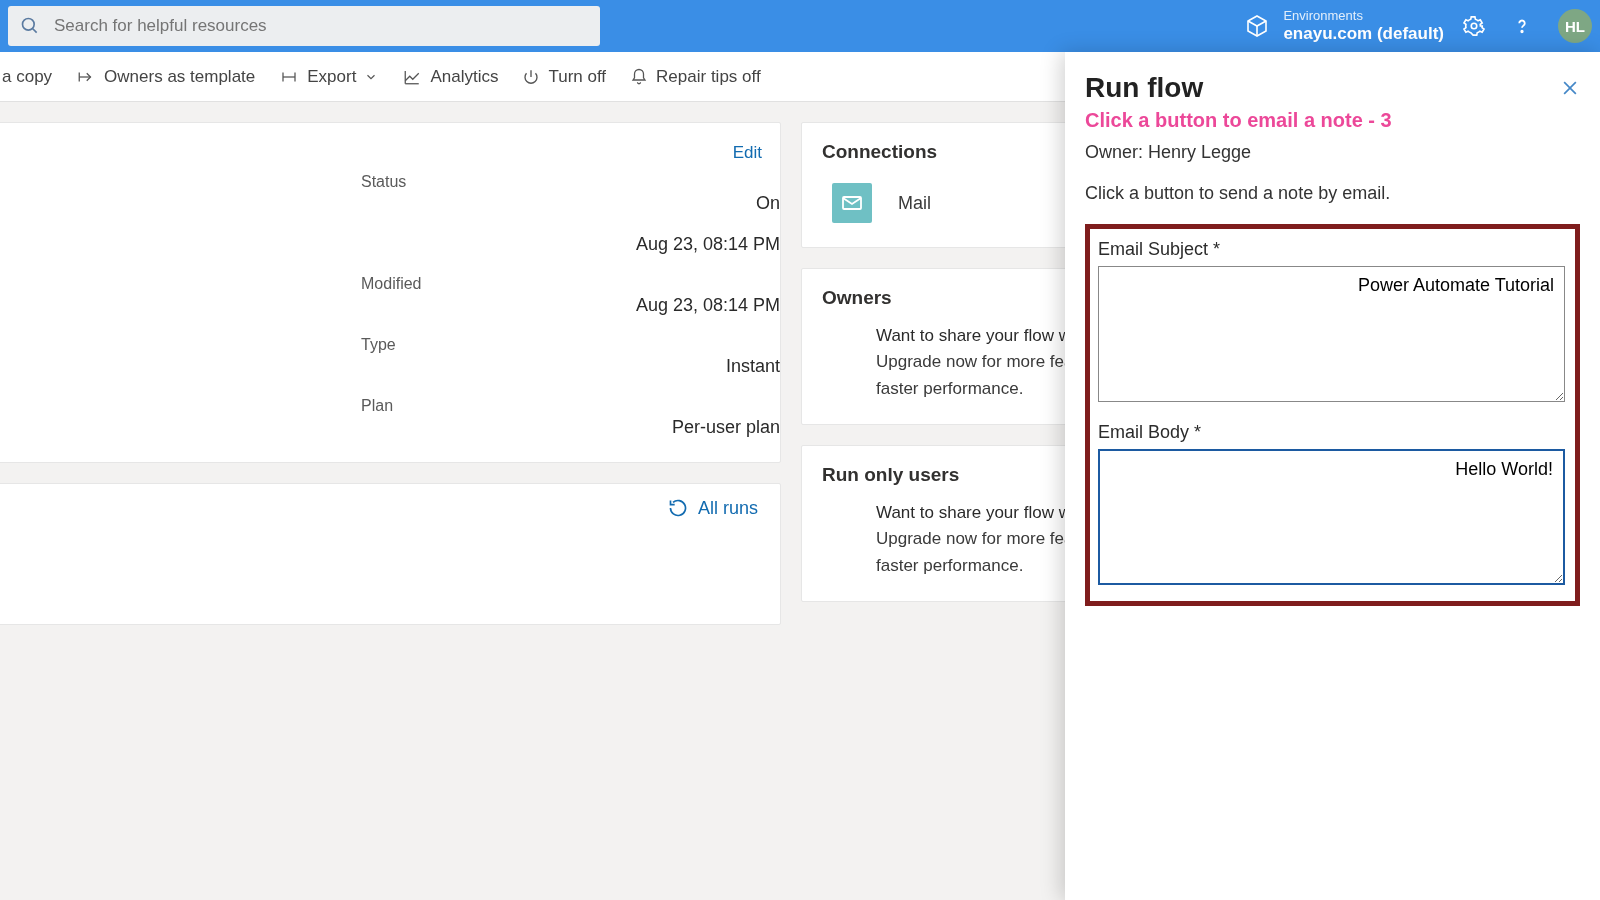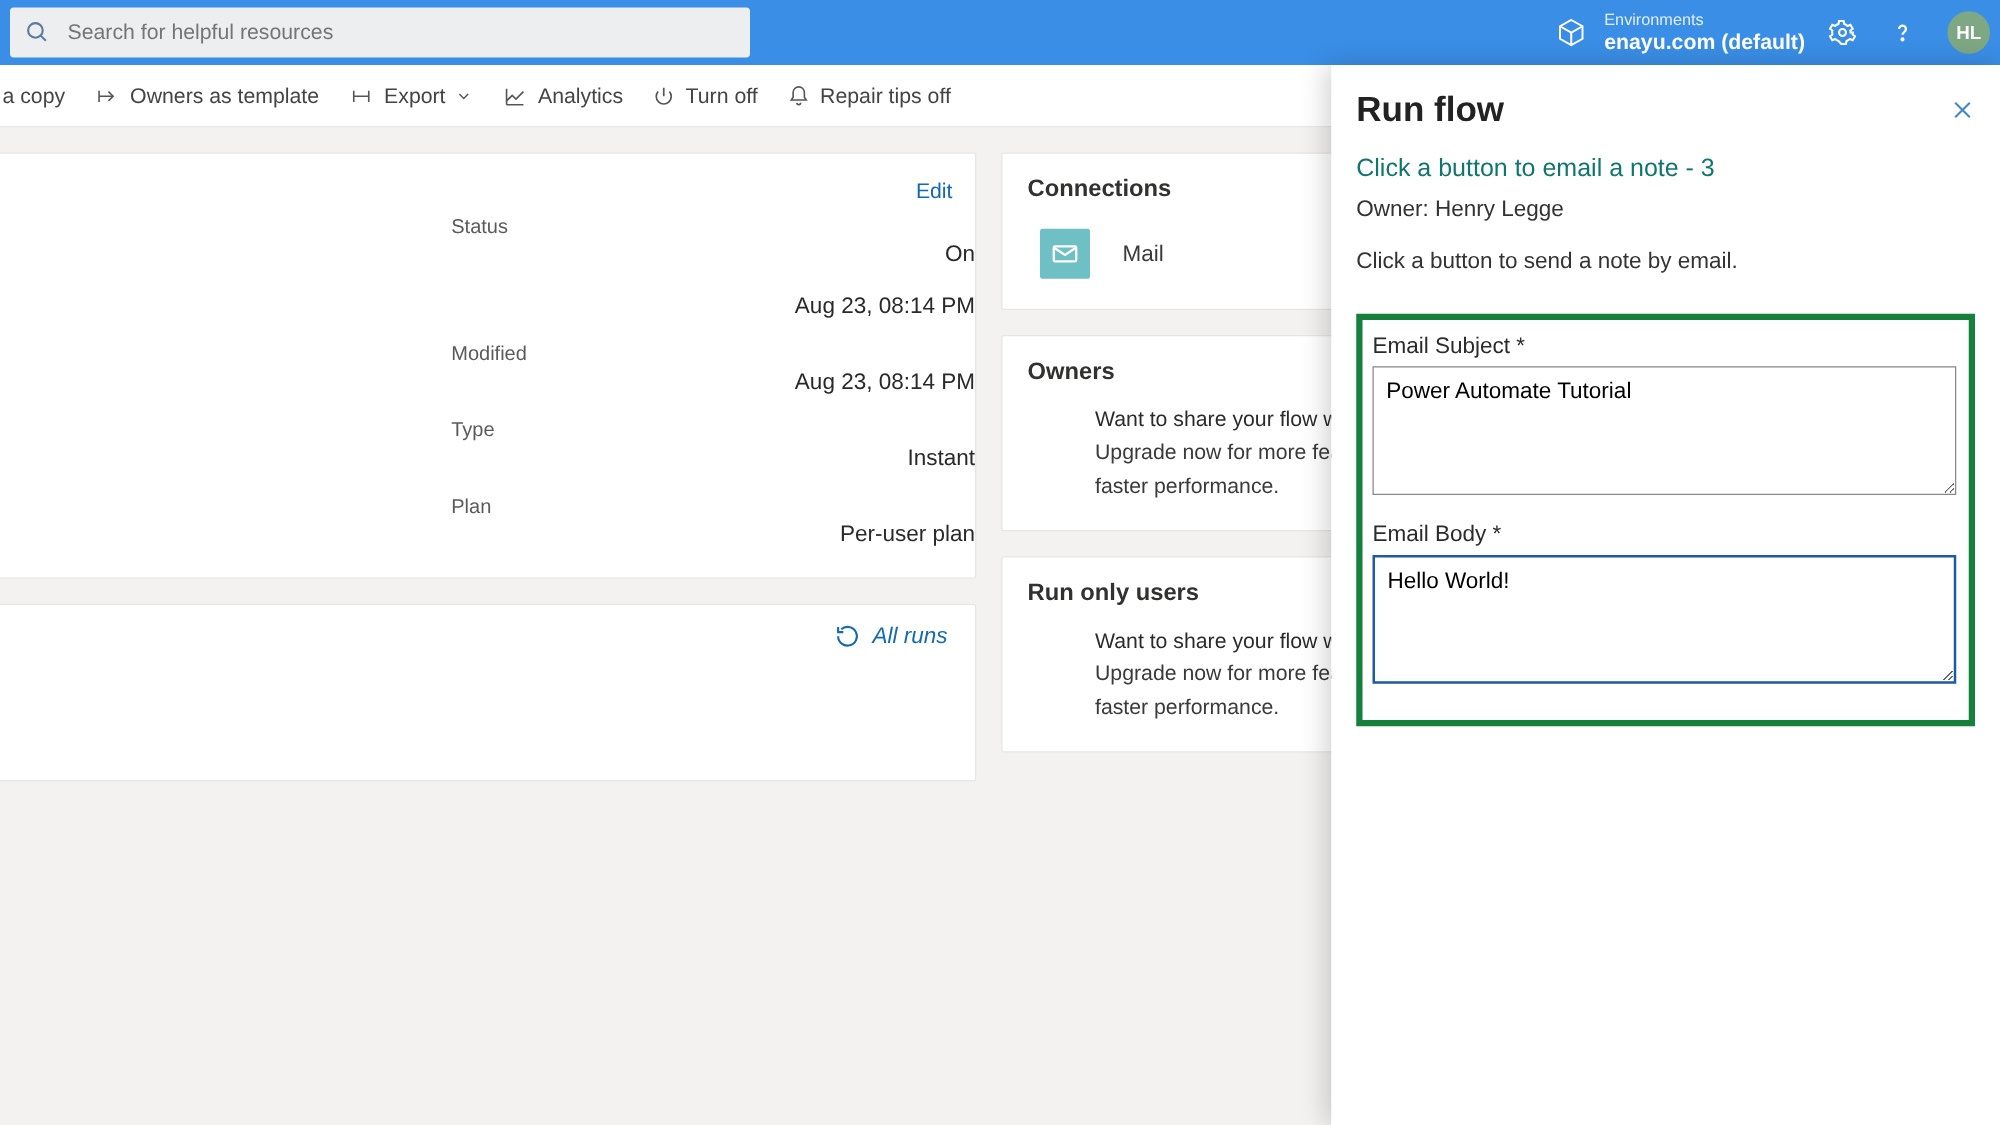--- a/index.html
+++ b/index.html
@@ -91,22 +91,22 @@
   .dg-label { color: #5a5a5a; font-size: 16px; }
   .dg-value { color: #2a2a2a; font-size: 18px; margin-top: 2px; text-align: right; }
 
   .left-card2 {
     height: 142px;
     position: relative;
   }
   .allruns {
     position: absolute;
     right: 22px; top: 14px;
-    display: inline-flex; align-items: center; gap: 10px;
-    color: #126bb0; font-size: 18px; cursor: pointer; font-style: italic;
+    display: inline-flex; gap: 10px;
+    color: #126bb0; font-size: 18px; cursor: pointer;
   }
 
   .section-title { font-size: 19px; font-weight: 600; color: #323130; padding: 18px 20px 14px 20px; }
   .conn-row { display: flex; align-items: center; gap: 26px; padding: 6px 20px 24px 30px; }
   .conn-icon {
     width: 40px; height: 40px; background: #6fc0c4;
     display: flex; align-items: center; justify-content: center;
     border-radius: 2px;
   }
   .share-text { padding: 0 24px 22px 74px; color: #3a3a3a; line-height: 1.55; font-size: 17px; }
@@ -122,39 +122,40 @@
     background: #fff;
     box-shadow: -4px 0 20px rgba(0,0,0,.18);
     padding: 20px 20px 20px 20px;
     z-index: 50;
   }
   .panel-close {
     position: absolute; top: 26px; right: 20px;
     cursor: pointer; color: #4487c7; font-size: 22px;
   }
   .panel-title { font-size: 28px; font-weight: 700; color: #222; }
-  .panel-sub { font-size: 20px; font-weight: 400; color: #0f766e; margin-top: 20px; }
+  .panel-sub { font-size: 20px; font-weight: 700; color: #ec4899; margin-top: 5px; }
   .panel-owner { font-size: 18px; color: #333; margin-top: 10px; }
   .panel-desc { font-size: 18px; color: #333; margin-top: 20px; }
 
   .form-box {
-    margin-top: 32px;
-    border: 5px solid #15803d;
-    padding: 8px 10px 24px 8px;
+    margin-top: 20px;
+    border: 5px solid #7f1d1d;
+    padding: 8px 10px 12px 8px;
   }
   .fld-label { font-size: 18px; color: #2b2b2b; margin: 2px 0 6px 0; }
   .fld-textarea {
     width: 100%;
-    height: 103px;
+    height: 136px;
     border: 1px solid #888;
     resize: both;
     padding: 8px 10px;
     font-size: 18px;
     font-family: inherit;
     outline: none;
+    text-align: right;
   }
   .fld-textarea.active { border: 2px solid #1c5aa1; }
   .gap { height: 14px; }
 
   
   .caret {
     position: absolute;
     width: 18px; height: 24px;
     pointer-events: none;
   }

